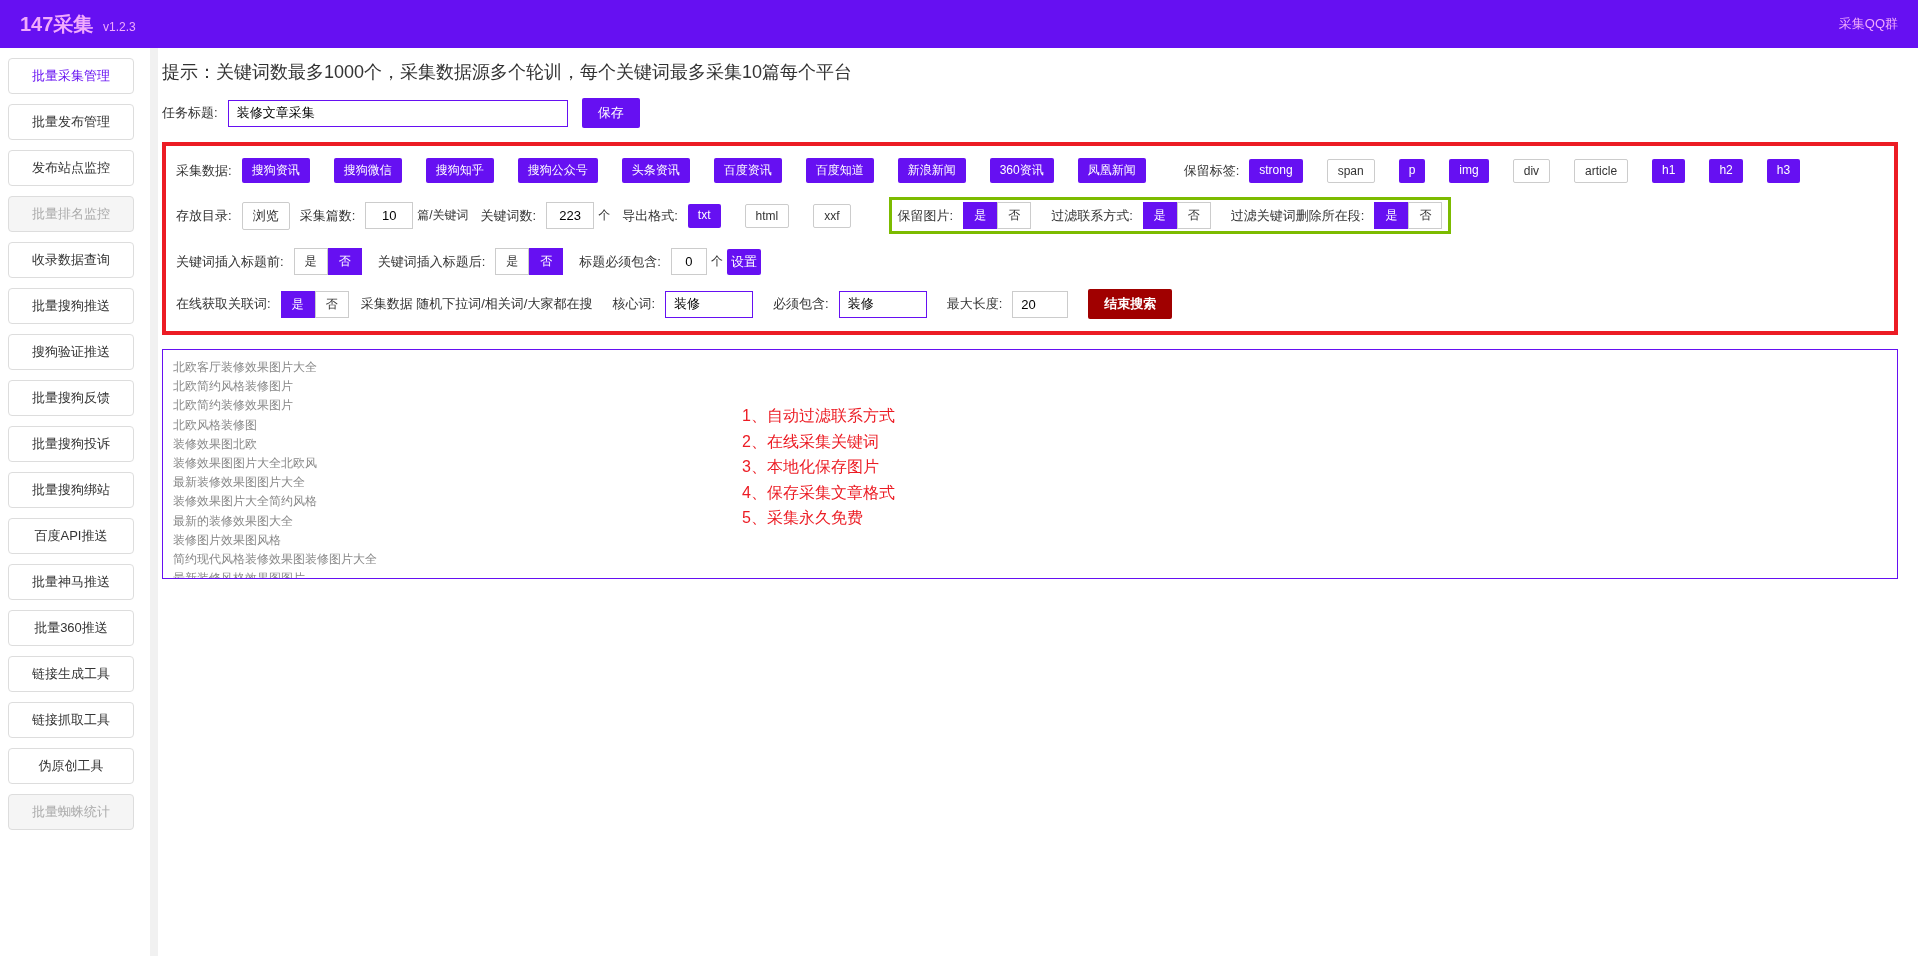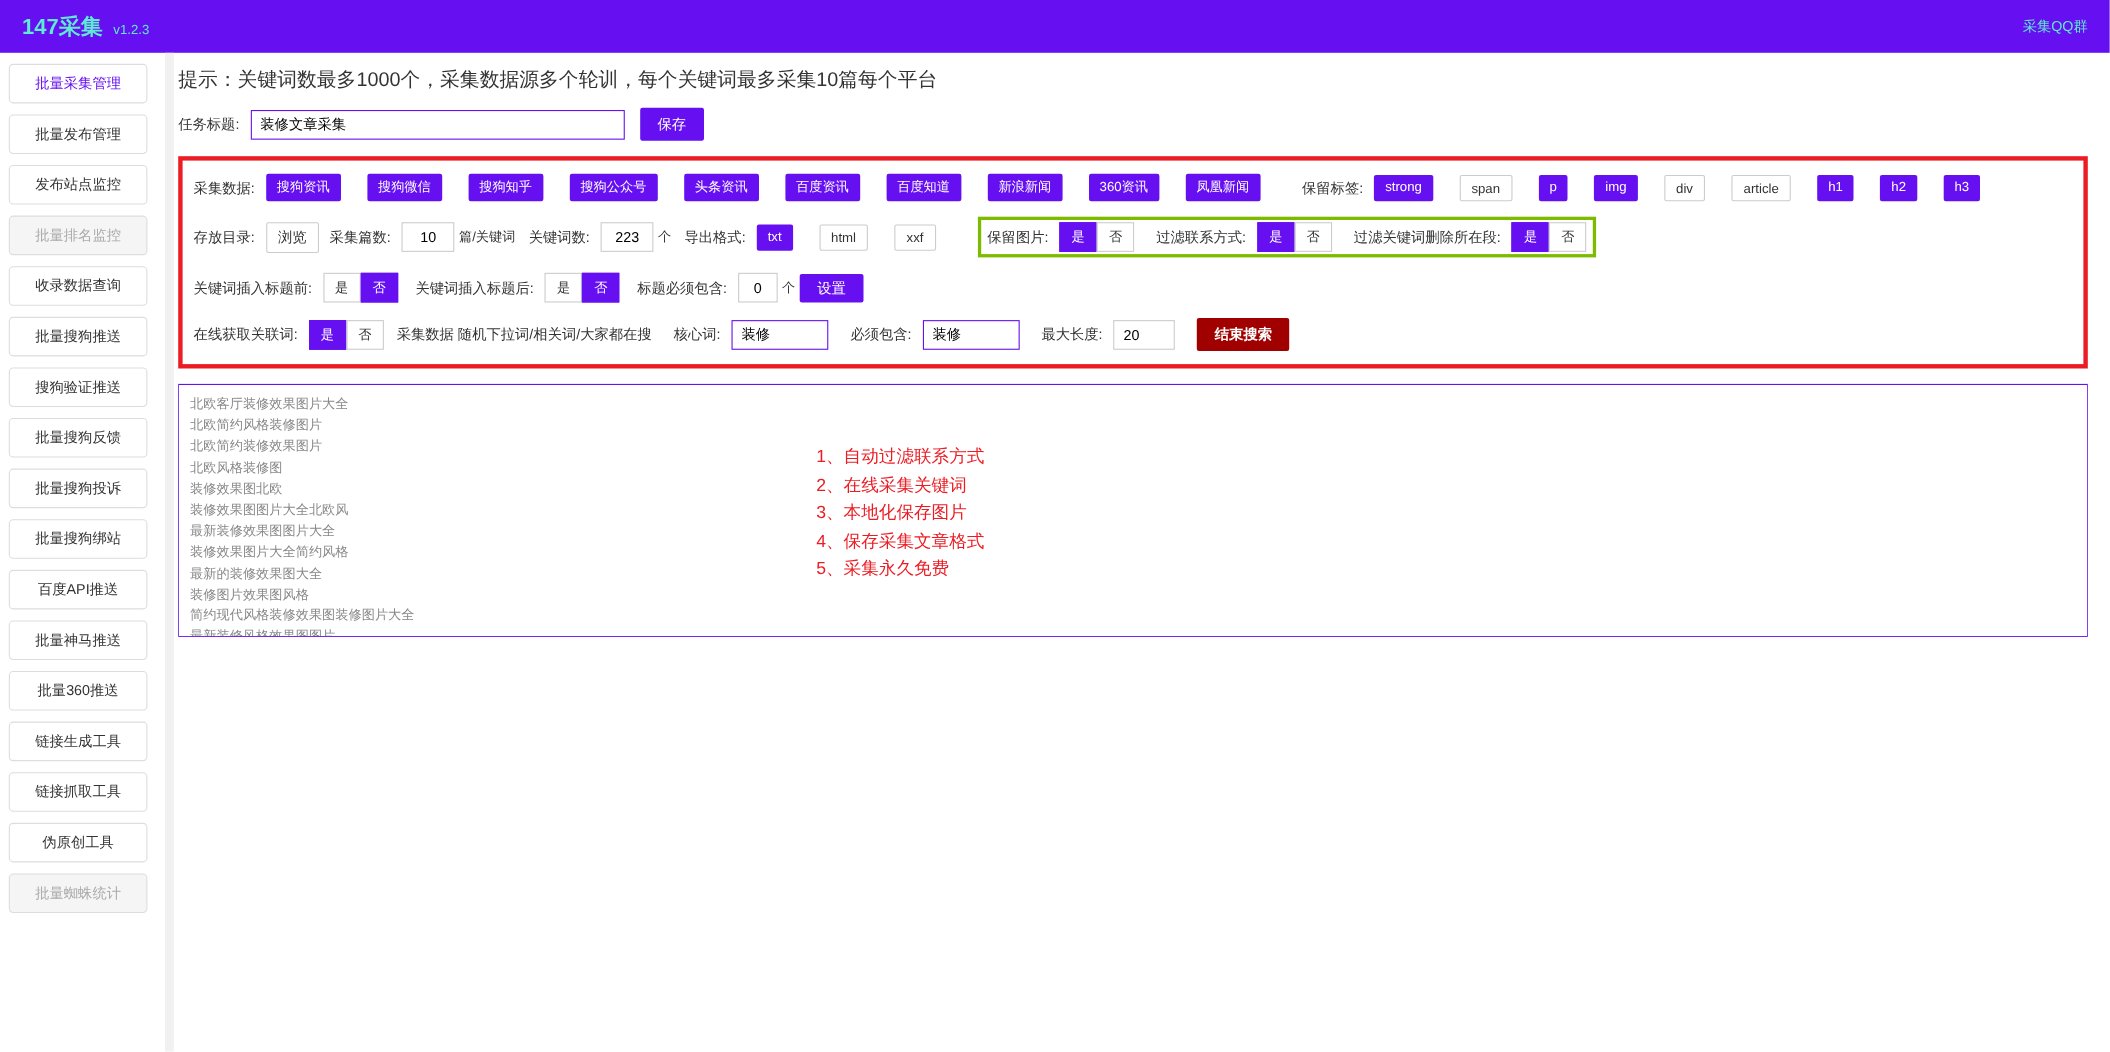--- a/index.html
+++ b/index.html
@@ -1,18 +1,18 @@
 <!DOCTYPE html>
 <html><head>
 <meta charset="utf-8">
 <style>
 * { margin: 0; padding: 0; box-sizing: border-box; font-family: "Microsoft YaHei", Arial, sans-serif; }
 body { background: #fff; font-size: 13px; color: #333; }
 
-.header { background: #6610f2; color: #5eead4; height: 48px; display: flex; align-items: center; padding: 0 20px; justify-content: space-between; }
+.header { background: #6610f2; color: #f0abfc; height: 48px; display: flex; align-items: center; padding: 0 20px; justify-content: space-between; }
 .header-title { font-size: 20px; font-weight: bold; }
 .header-version { font-size: 12px; margin-left: 6px; font-weight: normal; }
 .header-link { font-size: 13px; cursor: pointer; }
 
 .layout { display: flex; }
 .sidebar { width: 142px; flex-shrink: 0; padding: 10px 8px; }
 .sidebar-item { border: 1px solid #ddd; border-radius: 4px; padding: 8px 0; text-align: center; margin-bottom: 10px; cursor: pointer; font-size: 13px; background: #fff; }
 .sidebar-item.active { color: #6610f2; }
 .sidebar-item.disabled { color: #aaa; background: #f5f5f5; }
 
@@ -172,21 +172,21 @@
         <span style="width:16px"></span>
         <span class="form-label">关键词插入标题后:</span>
         <span class="toggle">
           <span class="off">是</span>
           <span class="on">否</span>
         </span>
         <span style="width:16px"></span>
         <span class="form-label">标题必须包含:</span>
         <input class="form-input small" style="width: 36px;" value="0">
         <span class="suffix" style="margin-right:4px">个</span>
-        <button class="btn" style="padding:4px 16px">设置</button>
+        <button class="btn" style="padding:4px 4px">设置</button>
       </div>
 
       <div class="form-row" style="margin-bottom:6px">
         <span class="form-label">在线获取关联词:</span>
         <span class="toggle">
           <span class="on">是</span>
           <span class="off">否</span>
         </span>
         <span style="width:12px"></span>
         <span class="form-label" style="margin-right:20px">采集数据 随机下拉词/相关词/大家都在搜</span>

